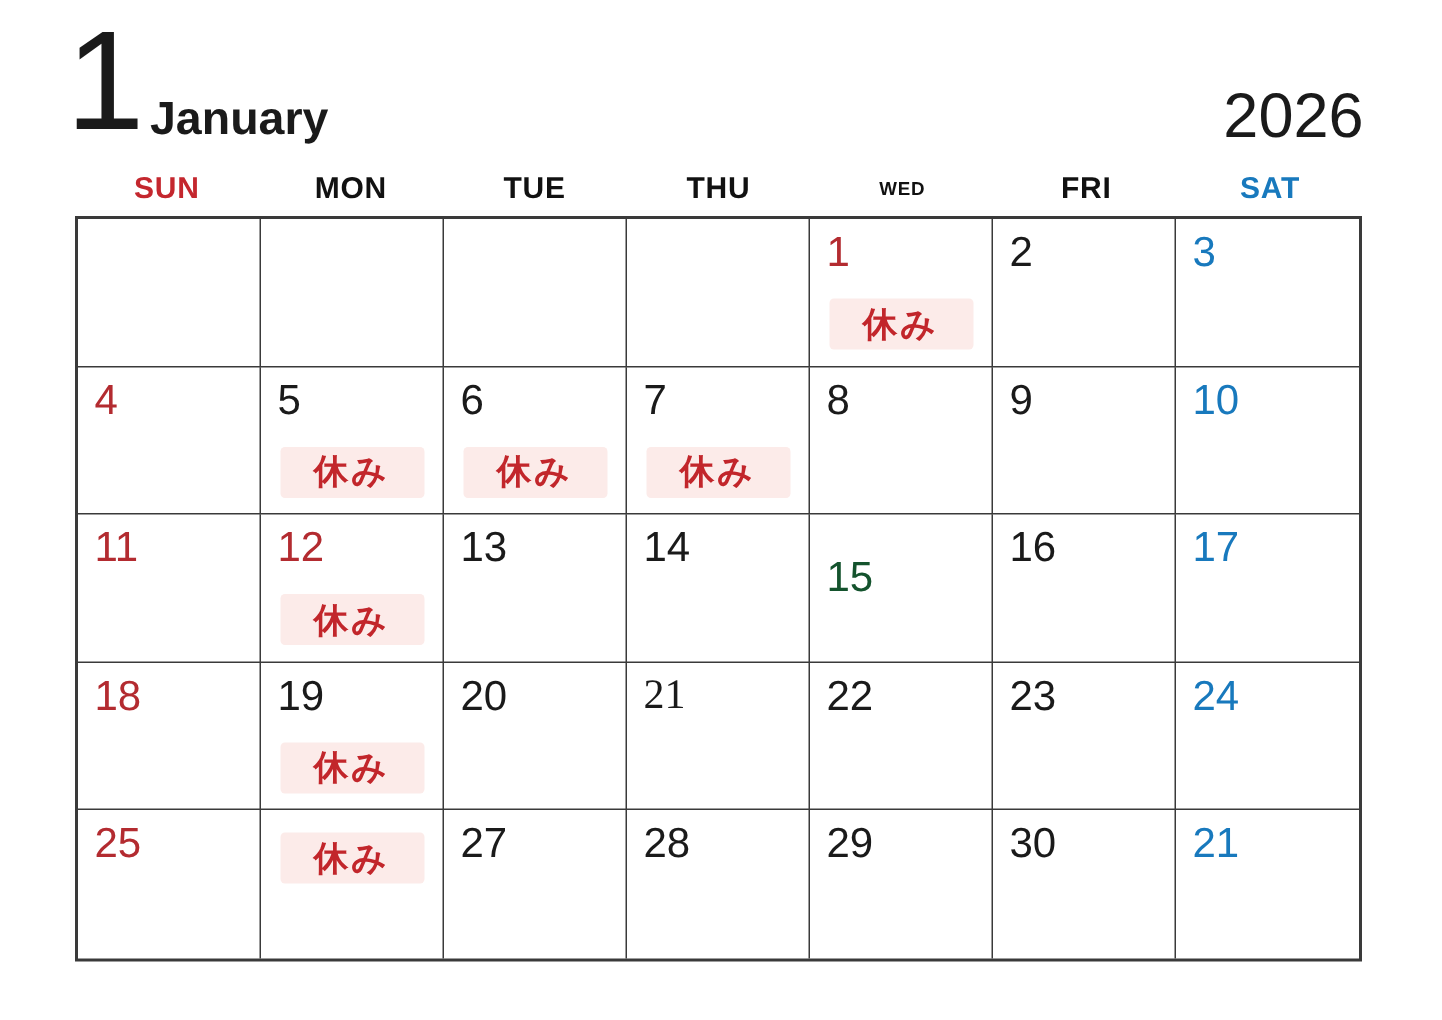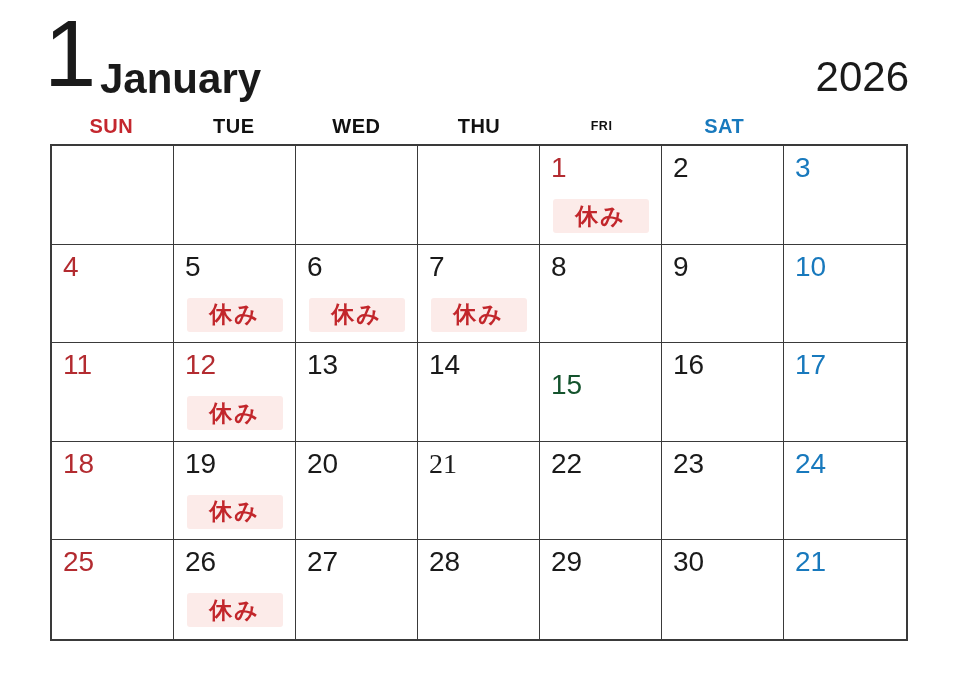--- a/index.html
+++ b/index.html
@@ -24,21 +24,21 @@
     font-size: 94px;
     font-weight: 400;
     color: #1a1a1a;
     line-height: 104px;
     letter-spacing: -2px;
   }
   #month-name {
     position: absolute;
     left: 100px;
     top: 61px;
-    font-size: 42px;
+    font-size: 31px;
     font-weight: 700;
     color: #1a1a1a;
     line-height: 36px;
   }
   #year {
     position: absolute;
     right: 52px;
     top: 54px;
     font-size: 42px;
     font-weight: 400;
@@ -117,23 +117,24 @@
 <body>
 
 <div id="page">
 
   <div id="month-number">1</div>
   <div id="month-name">January</div>
   <div id="year">2026</div>
 
   <div id="weekday-row">
     <div class="weekday" style="color: rgb(196, 39, 46);">SUN</div>
+    <div class="weekday" style="color: rgb(17, 17, 17);">MON</div>
     <div class="weekday" style="color: rgb(17, 17, 17);">TUE</div>
+    <div class="weekday" style="color: rgb(17, 17, 17);">THU</div>
     <div class="weekday" style="color: rgb(17, 17, 17);">WED</div>
-    <div class="weekday" style="color: rgb(17, 17, 17);">THU</div>
     <div class="weekday" style="color: rgb(17, 17, 17);">FRI</div>
     <div class="weekday" style="color: rgb(24, 121, 189);">SAT</div>
   </div>
 
   <div id="calendar-grid">
       <div class="cell"></div>
       <div class="cell"></div>
       <div class="cell"></div>
       <div class="cell"></div>
       <div class="cell">
@@ -211,21 +212,20 @@
       <div class="cell">
         <span class="day-num" style="color: rgb(26, 26, 26);">23</span>
       </div>
       <div class="cell">
         <span class="day-num" style="color: rgb(24, 121, 189);">24</span>
       </div>
       <div class="cell">
         <span class="day-num" style="color: rgb(179, 43, 48);">25</span>
       </div>
       <div class="cell">
-        <span class="day-num" style="color: rgb(26, 26, 26);">26</span>
         <div class="holiday-badge" style="background: rgb(252, 235, 233); color: rgb(194, 38, 43);">休み</div>
       </div>
       <div class="cell">
         <span class="day-num" style="color: rgb(26, 26, 26);">27</span>
       </div>
       <div class="cell">
         <span class="day-num" style="color: rgb(26, 26, 26);">28</span>
       </div>
       <div class="cell">
         <span class="day-num" style="color: rgb(26, 26, 26);">29</span>

